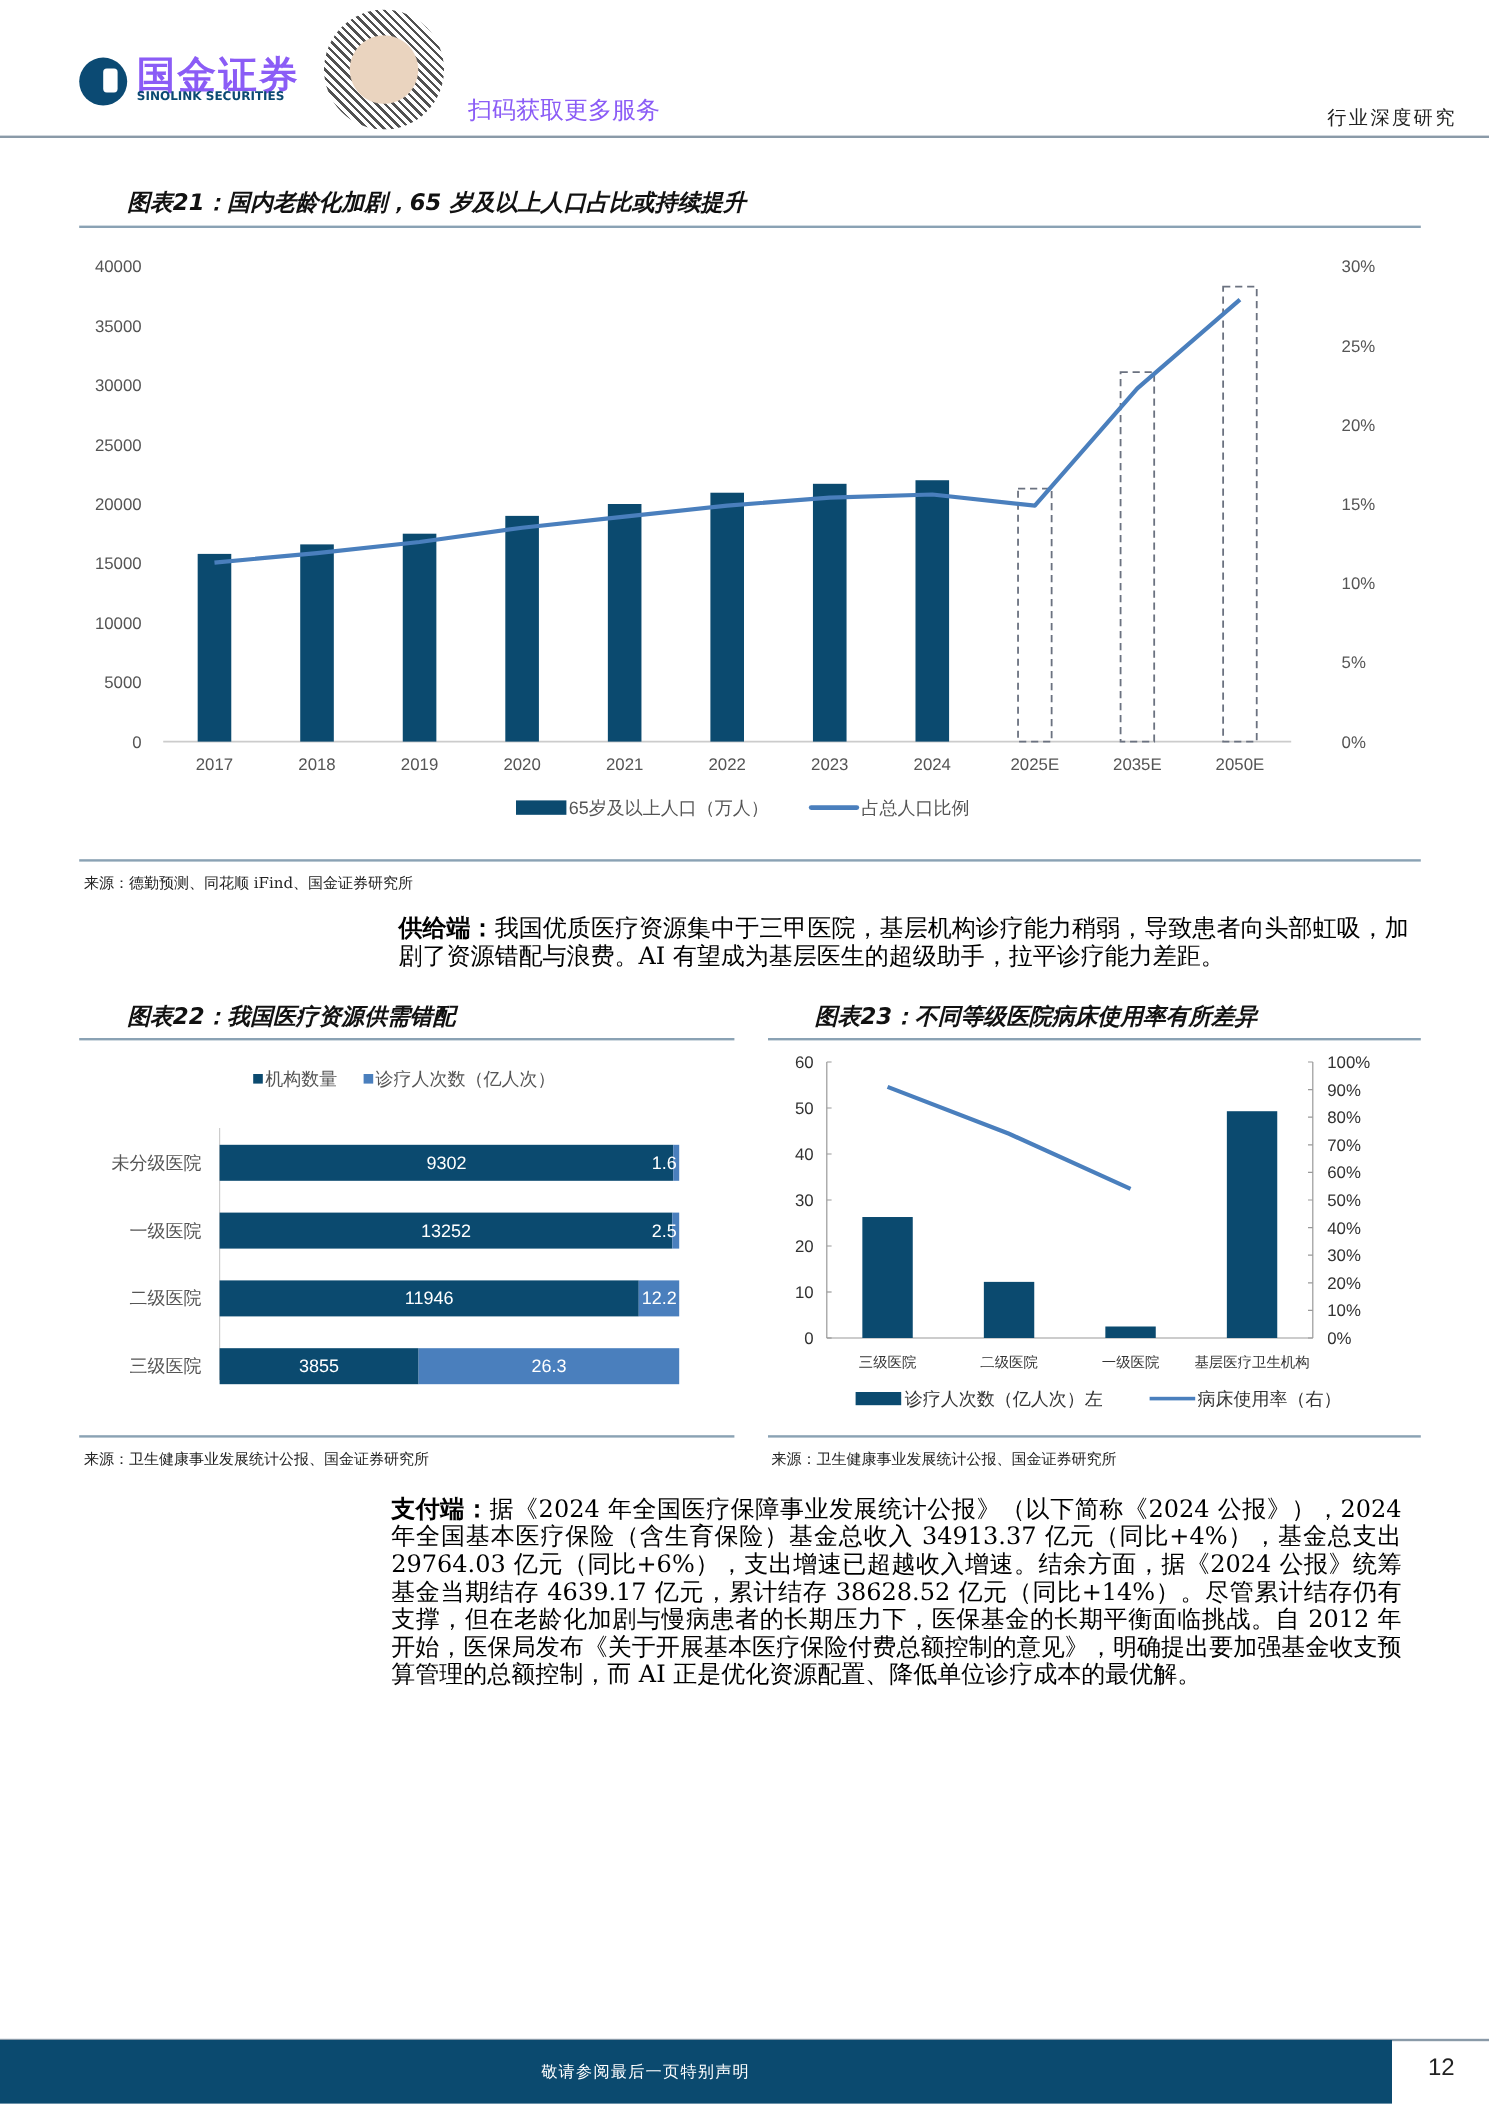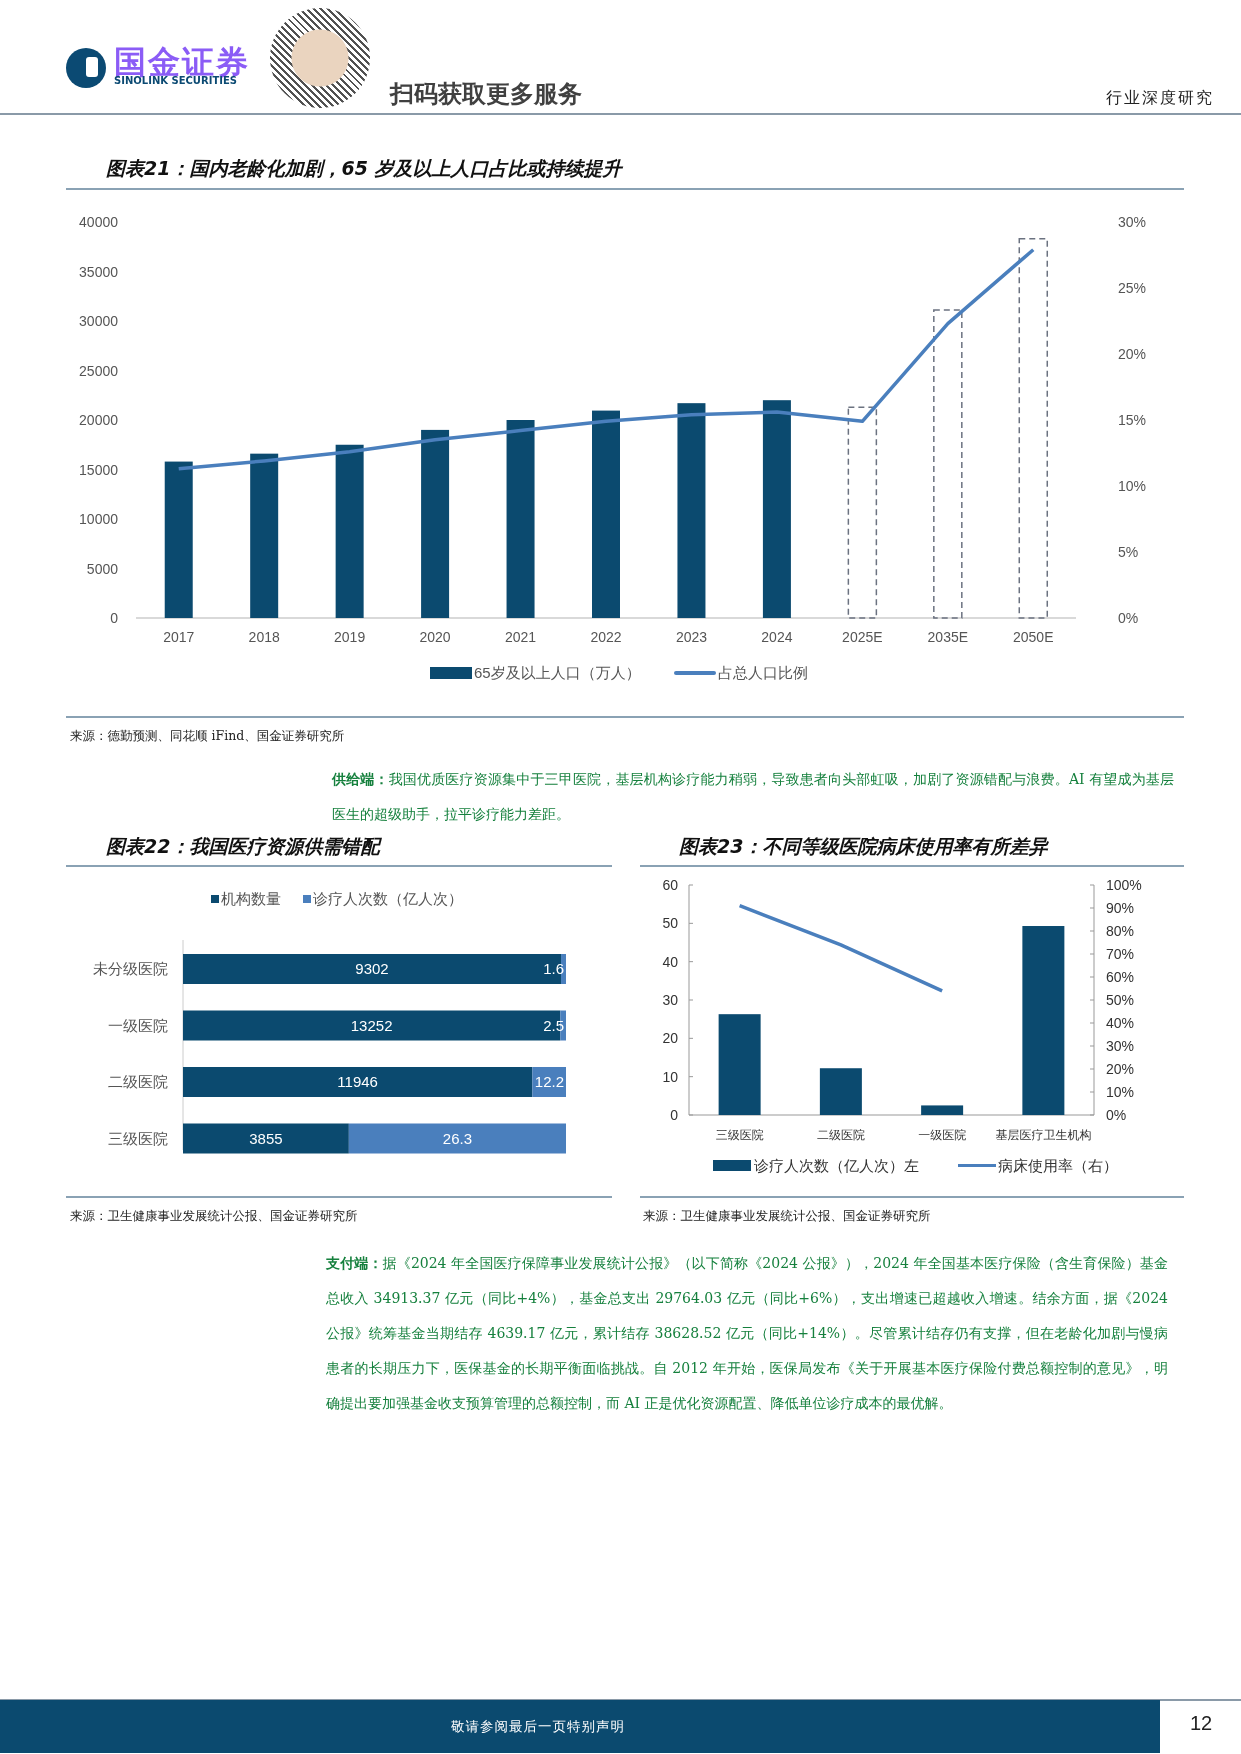--- a/index.html
+++ b/index.html
@@ -8,26 +8,26 @@
   .header-line { left: 0; top: 113px; width: 1241px; height: 2px; background: #8a9aa8; }
   .logo { left: 66px; top: 48px; display: flex; align-items: center; }
   .logo-mark { width: 40px; height: 40px; border-radius: 50%; background: #0b4a73; position: relative; }
   .logo-mark::after { content: ""; position: absolute; left: 20px; top: 9px; width: 12px; height: 20px; background: #fff; border-radius: 3px; }
   .logo-text { margin-left: 8px; }
   .logo-cn { font-size: 32px; font-weight: bold; color: #8b5cf6; letter-spacing: 2px; line-height: 26px; }
   .logo-en { font-size: 10px; font-weight: bold; color: #0b4a73; line-height: 12px; }
   .qr { left: 270px; top: 8px; width: 100px; height: 100px; border-radius: 50%; background:
       radial-gradient(circle at 50% 50%, #e7cdb5 0 28px, transparent 29px),
       repeating-linear-gradient(45deg, #333 0 2px, #fff 2px 5px); opacity: 0.85; }
-  .qr-caption { left: 390px; top: 78px; font-size: 24px; color: #404040; font-weight: bold; }
+  .qr-caption { left: 390px; top: 78px; font-size: 20px; color: #8b5cf6; }
   .report-type { left: 1062px; top: 88px; font-family: "DejaVu Serif", serif; font-size: 16px; letter-spacing: 2px; color: #222; margin-left: 44px; }
   .fig-title { font-size: 19px; font-weight: bold; font-style: italic; color: #111; margin-left: 36px; }
   .rule { height: 1.5px; background: #8aa2b4; }
   .source { font-size: 12.5px; color: #222; font-family: "DejaVu Serif", serif; }
-  .para { font-family: "DejaVu Serif", serif; font-size: 14px; line-height: 35px; color: #15803d; text-align: justify; }
+  .para { font-family: "DejaVu Serif", serif; font-size: 20px; line-height: 23px; color: #000000; text-align: justify; }
   .para b { font-family: "DejaVu Sans", sans-serif; font-weight: bold; }
   .footer { left: 0; top: 1700px; width: 1160px; height: 53px; background: #0b4a6f; }
   .footer-text { left: 0; top: 1718px; width: 1076px; text-align: center; color: #fff; font-family: "DejaVu Serif", serif; font-size: 13.5px; letter-spacing: 1px; }
   .page-num { left: 1190px; top: 1712px; font-size: 20px; color: #222; font-family: "Liberation Sans", sans-serif; }
   .footer-line { left: 0; top: 1699px; width: 1241px; height: 2px; background: #8a9aa8; }
   svg text { font-family: "Liberation Sans", sans-serif; }
 </style>
 </head>
 <body>
 

